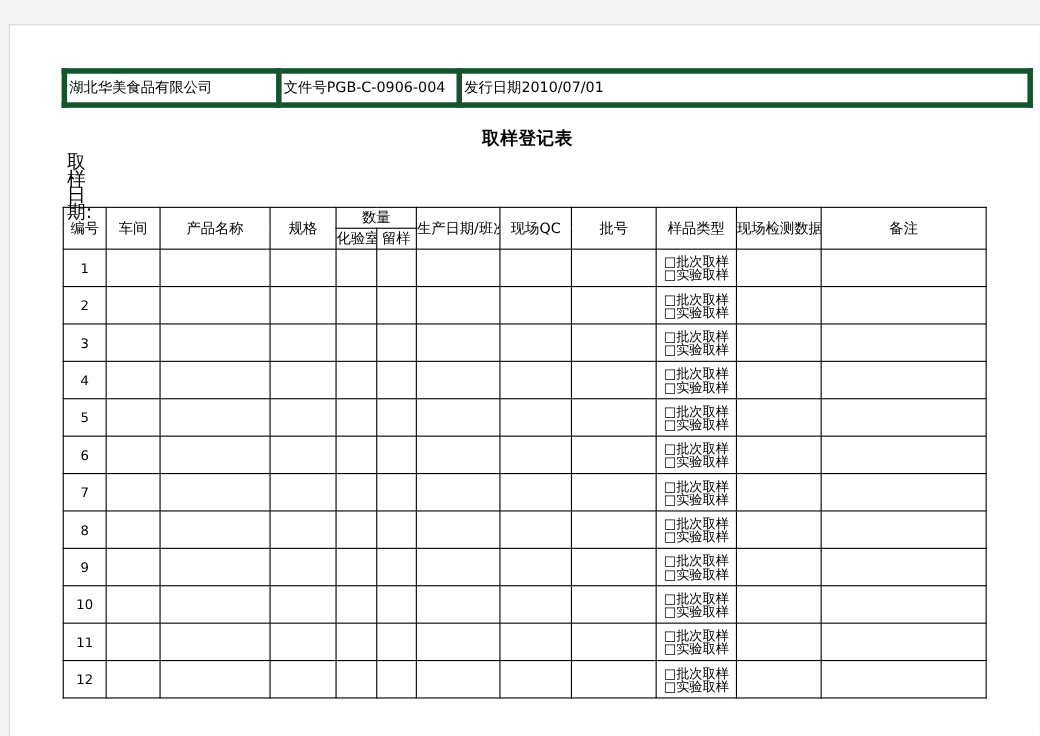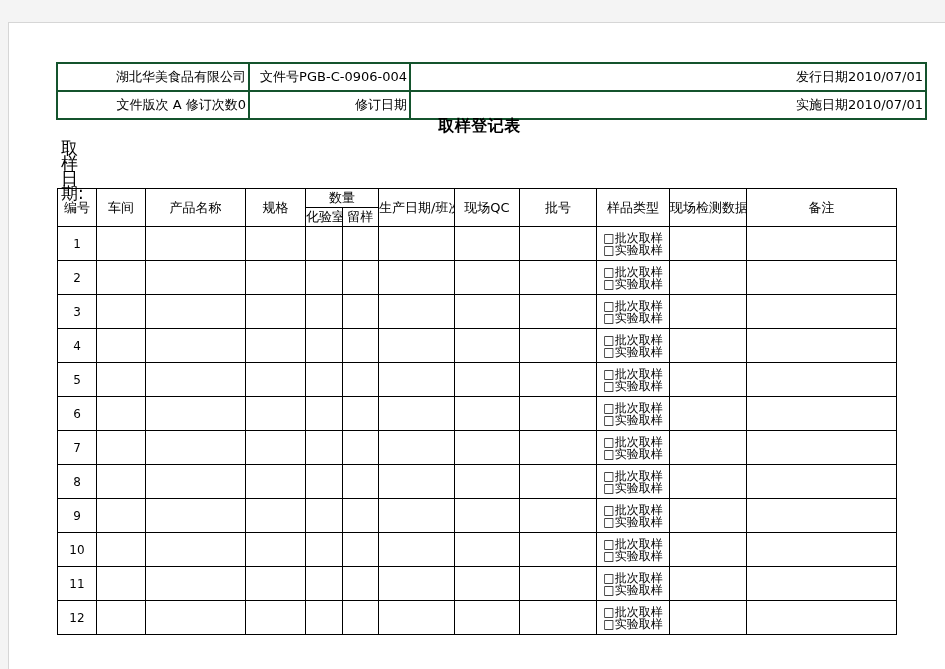--- a/index.html
+++ b/index.html
@@ -28,23 +28,23 @@
   
   .hdr-table {
     position: absolute;
     left: 47px;
     top: 39px;
     width: 851px;
     border-collapse: collapse;
     table-layout: fixed;
   }
   .hdr-table td {
-    border: 2px solid #14532d;
+    border: 5px solid #14532d;
     height: 18px;
-    text-align: right;
+    text-align: left;
     vertical-align: middle;
     font-size: 13px;
     color: #000;
     padding: 4px 2px;
     white-space: nowrap;
     overflow: hidden;
   }
   .hdr-c1 { width: 186px; }
   .hdr-c2 { width: 155px; }
   .hdr-c3 { width: 510px; }
@@ -140,25 +140,20 @@
 
 <div class="page">
 
   <table class="hdr-table">
     <tbody>
       <tr>
         <td class="hdr-c1">湖北华美食品有限公司</td>
         <td class="hdr-c2">文件号PGB-C-0906-004</td>
         <td class="hdr-c3">发行日期2010/07/01</td>
       </tr>
-      <tr>
-        <td class="hdr-c1">文件版次 A   修订次数0</td>
-        <td class="hdr-c2">修订日期</td>
-        <td class="hdr-c3">实施日期2010/07/01</td>
-      </tr>
     </tbody>
   </table>
 
   <div class="doc-title">取样登记表</div>
 
   <div class="samp-date">取样日期:</div>
 
   <table class="main-table">
     <thead>
       <tr class="hrow-a">

